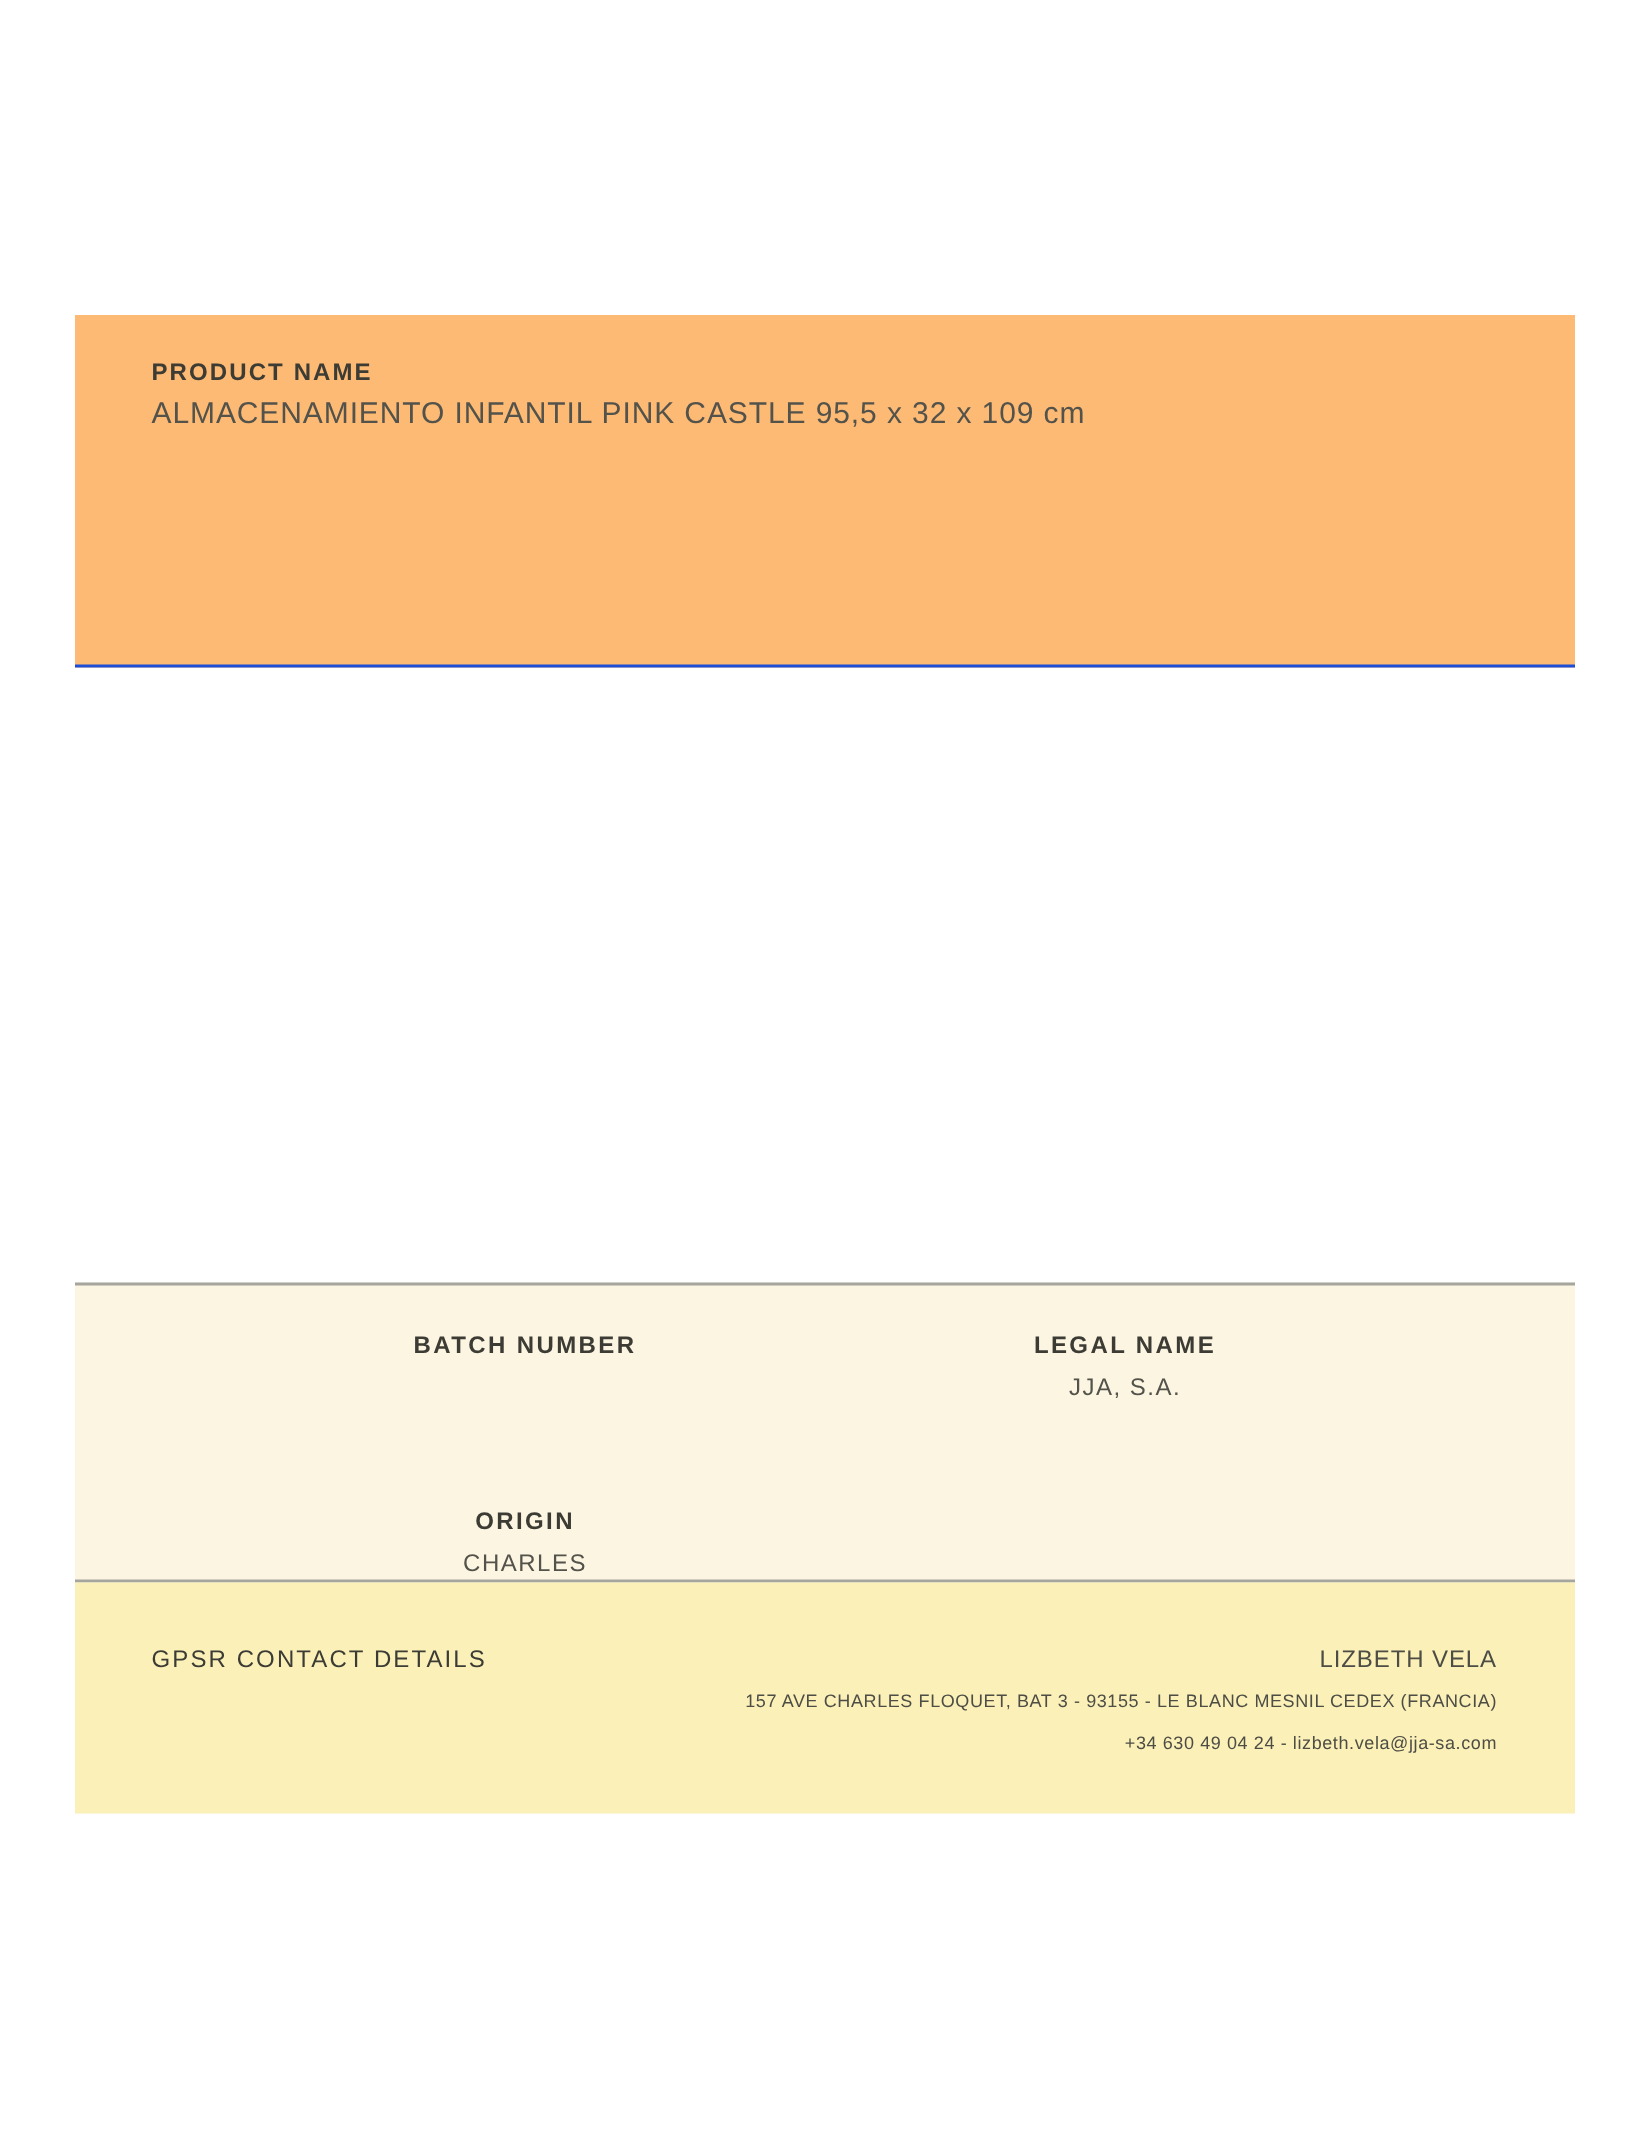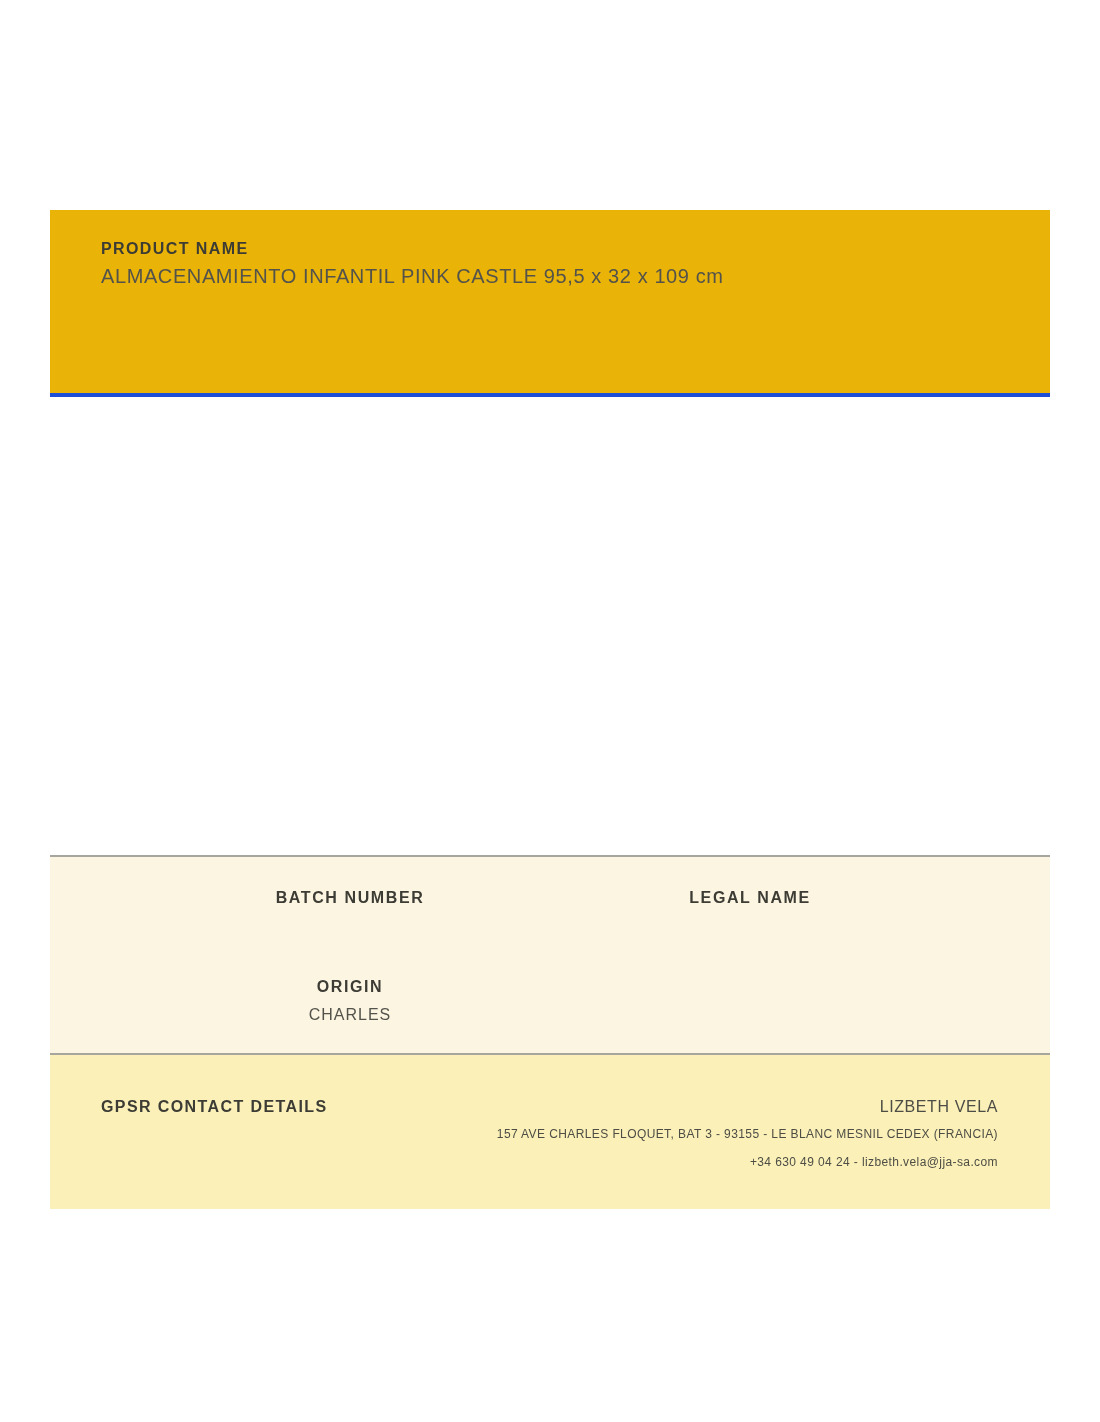--- a/index.html
+++ b/index.html
@@ -16,23 +16,23 @@
   }
   .panel {
     position: absolute;
     left: 50px;
     width: 1000px;
     box-sizing: border-box;
   }
   
   #product-panel {
     top: 210px;
-    height: 187px;
-    background: #eab308;
-    border-bottom: 4px solid #1d4ed8;
+    height: 235px;
+    background: #fdba74;
+    border-bottom: 2px solid #1d4ed8;
     padding: 29px 51px 0 51px;
   }
   .field-group + .field-group {
     margin-top: 44px;
   }
   .field-label {
     font-size: 16px;
     font-weight: bold;
     letter-spacing: 1.4px;
     line-height: 19px;
@@ -84,21 +84,21 @@
     background: #faf0b8;
     padding: 42px 52px 0 51px;
   }
   .gpsr-row {
     display: flex;
     justify-content: space-between;
     align-items: baseline;
   }
   .gpsr-title {
     font-size: 16px;
-    font-weight: bold;
+    font-weight: normal;
     letter-spacing: 1.4px;
     line-height: 19px;
     color: #3c3c35;
   }
   .contact-name {
     font-size: 16px;
     letter-spacing: 0.6px;
     line-height: 19px;
     color: #4d4d45;
   }
@@ -122,20 +122,21 @@
 </div>
 
 <div class="panel" id="batch-panel">
   <div class="batch-grid">
     <div class="grid-cell">
       <div class="cell-label">BATCH NUMBER</div>
 
     </div>
     <div class="grid-cell">
       <div class="cell-label">LEGAL NAME</div>
+      <div class="cell-value">JJA, S.A.</div>
     </div>
     <div class="grid-cell">
       <div class="cell-label">ORIGIN</div>
       <div class="cell-value">CHARLES</div>
     </div>
   </div>
 </div>
 
 <div class="panel" id="gpsr-panel">
   <div class="gpsr-row">

